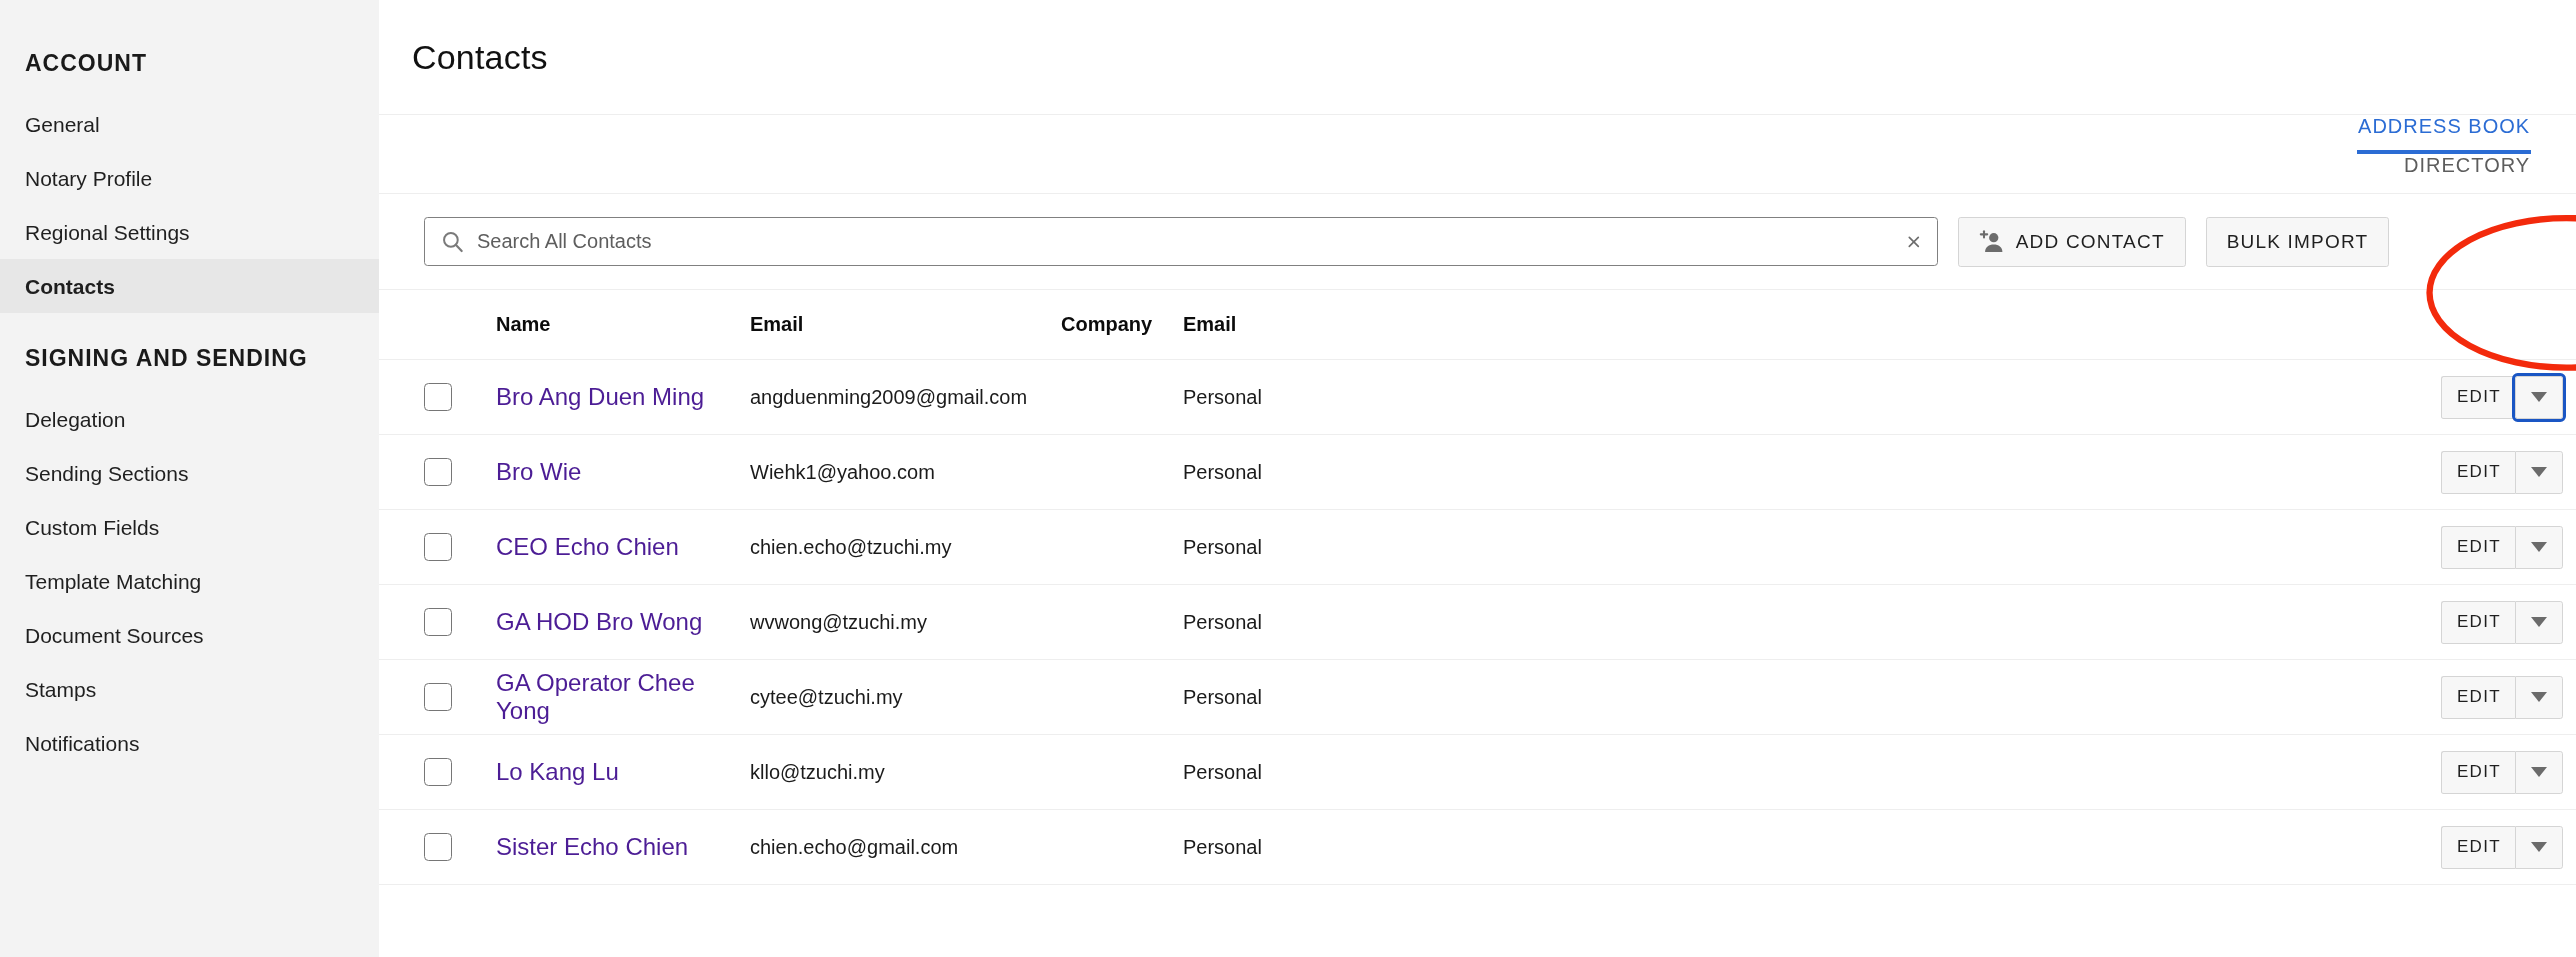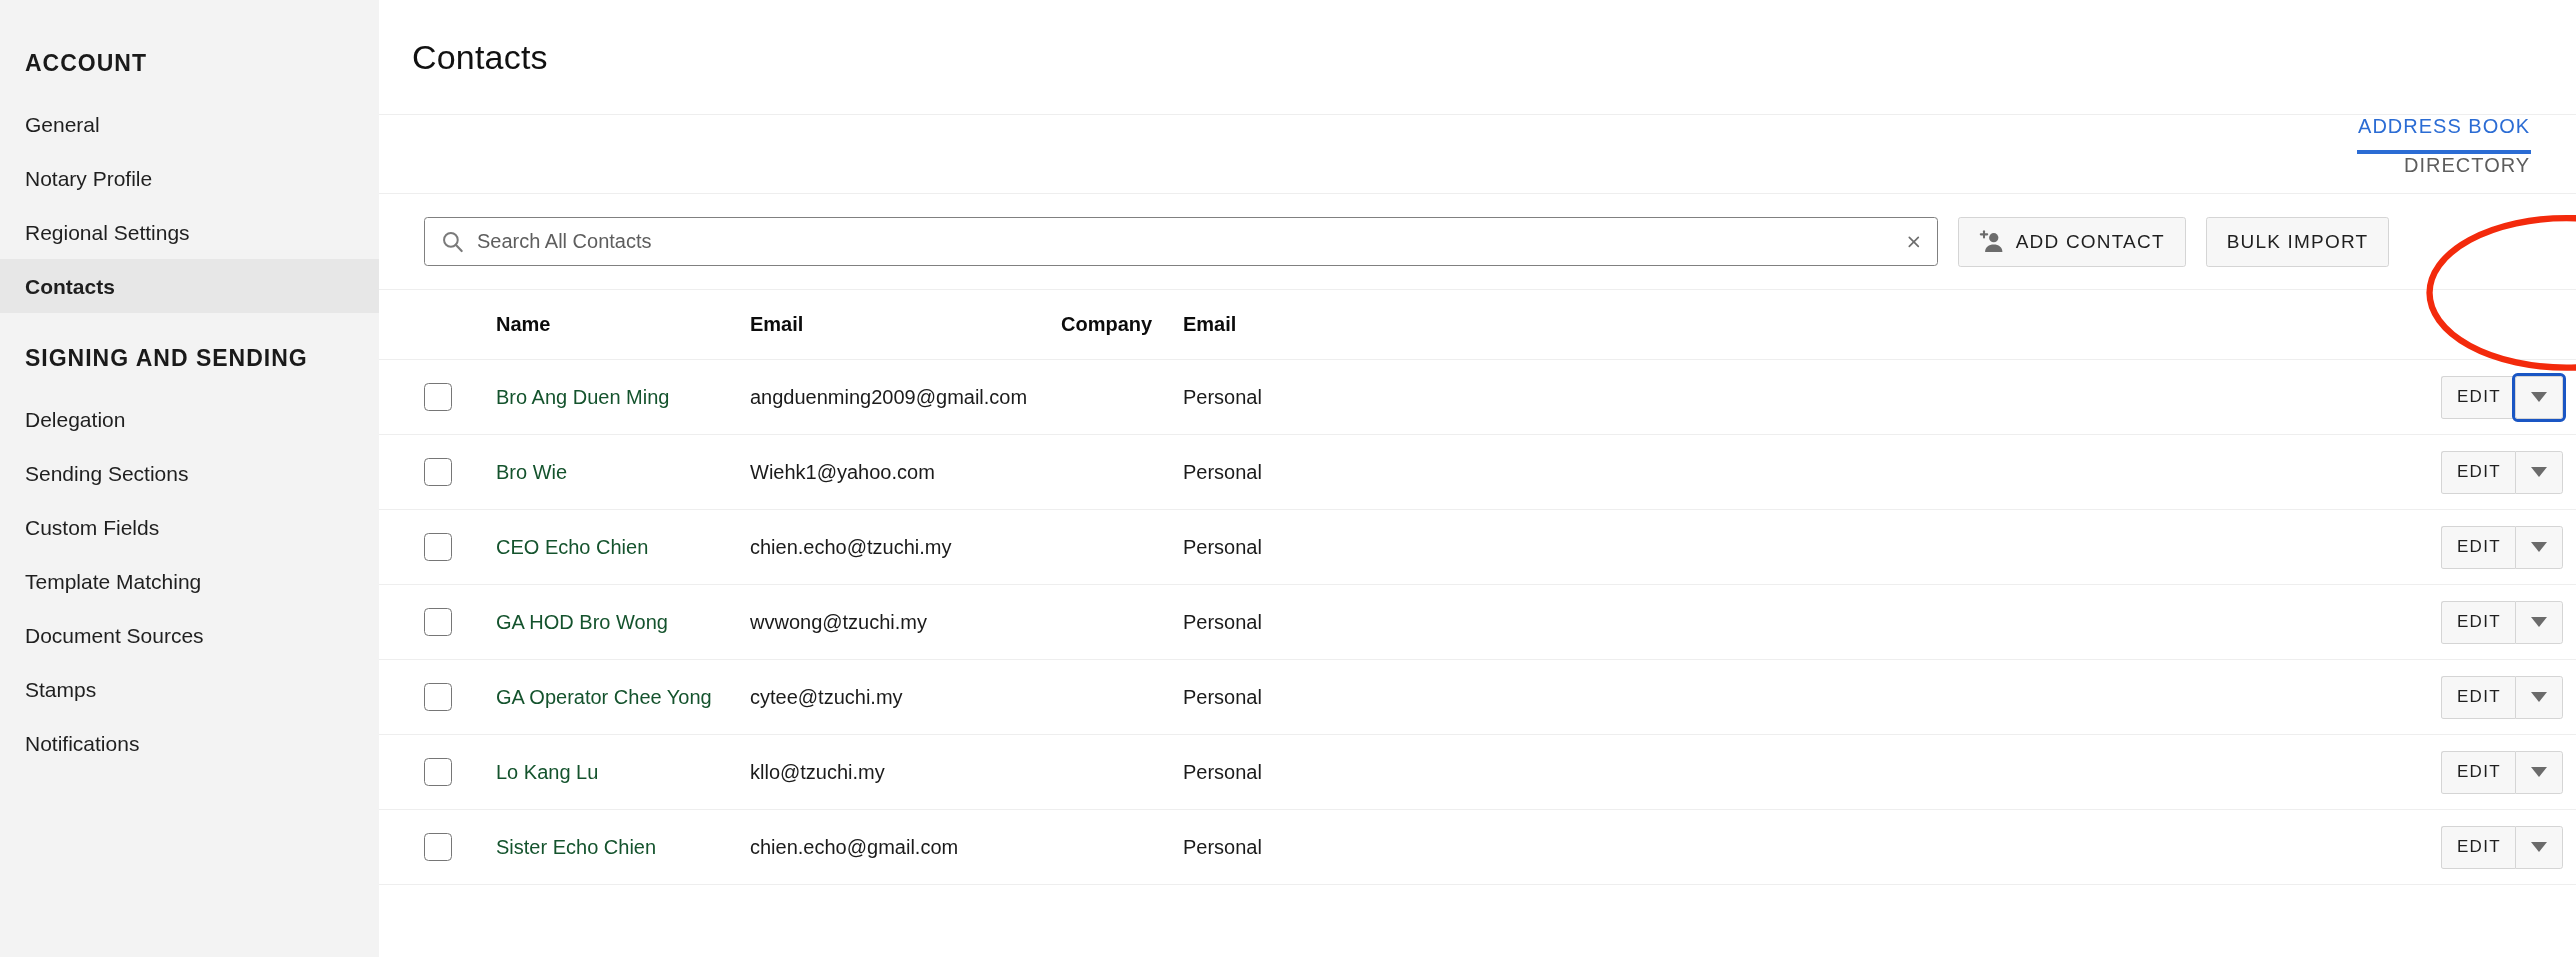--- a/index.html
+++ b/index.html
@@ -212,22 +212,22 @@
   .checkbox {
     width: 28px;
     height: 28px;
     border: 1.8px solid #767676;
     border-radius: 4.5px;
     background: #ffffff;
     cursor: pointer;
   }
 
   .cell-name {
-    font-size: 20px;
-    color: #14532d;
+    font-size: 24px;
+    color: #4c1d95;
     cursor: pointer;
   }
 
   .cell-email {
     font-size: 20px;
     color: #1b1b1b;
   }
 
   .cell-company { font-size: 20px; color: #1b1b1b; }
   .cell-type    { font-size: 20px; color: #1b1b1b; }

